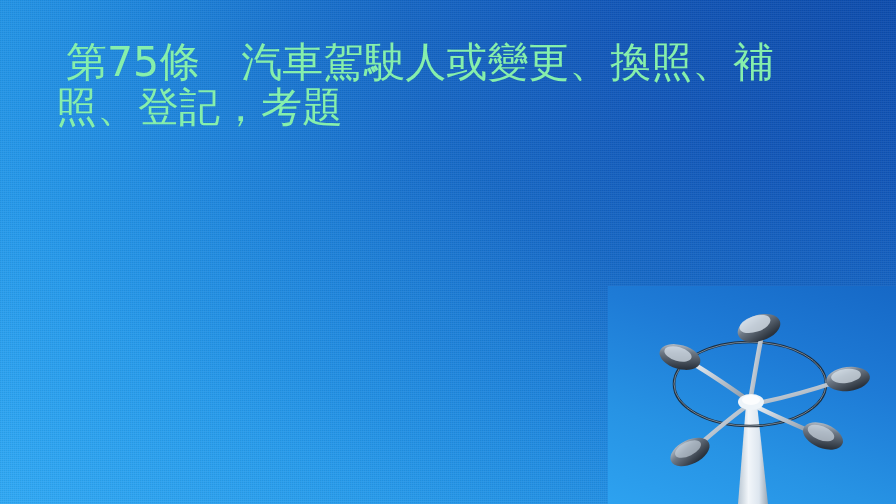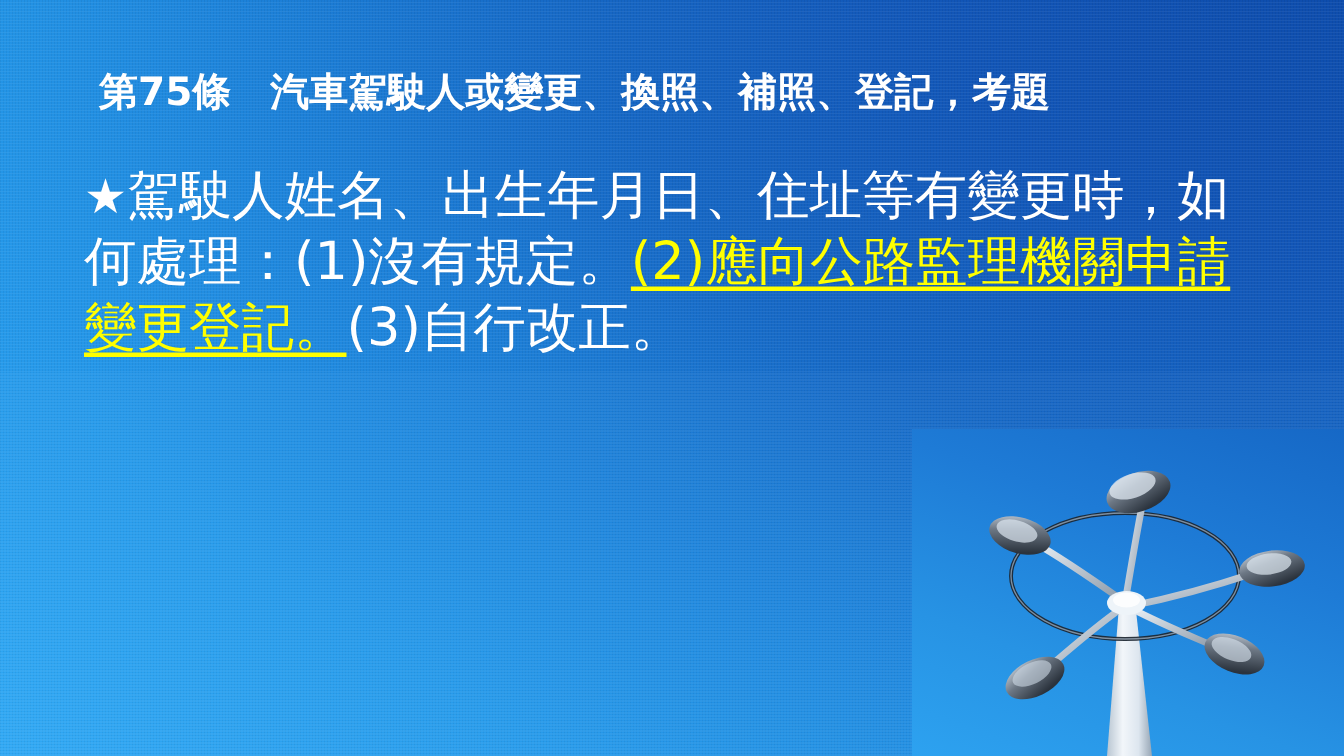--- a/index.html
+++ b/index.html
@@ -54,26 +54,26 @@
   .lamp-svg { position:absolute; inset:0; }
 
   
   .textbox {
     position:absolute;
     left:56px; top:40px;
     width:790px;
   }
 
   .title {
-    color:#ffffff;
-    font-size:26px;
+    color:#86efac;
+    font-size:41px;
     line-height:45px;
     letter-spacing:0px;
     text-indent:10px;
-    font-weight:700;
+    font-weight:400;
     text-shadow:0 0 1px rgba(0,0,0,.10);
   }
 
   .para {
     color:#ffffff;
     font-size:35px;
     line-height:44px;
     font-weight:400;
     text-shadow:0 0 1px rgba(0,0,0,.10);
   }
@@ -149,19 +149,18 @@
       <ellipse cx="143" cy="114" rx="9" ry="5" fill="#ffffff" opacity=".8"></ellipse>
     </svg>
   </div>
 
   <div class="textbox">
 
     <div class="title">第75條　汽車駕駛人或變更、換照、補照、登記，考題</div>
 
     <div class="gap-a"></div>
 
-    <div class="para"><span class="star">★</span><span>駕駛人姓名、出生年月日、住址等有變更時，如何處理：(1)沒有規定。</span><span class="hl">(2)應向公路監理機關申請變更登記。</span><span>(3)自行改正。</span></div>
 
     <div class="gap-b"></div>
 
 
   </div>
 </div>
 
 </body></html>

